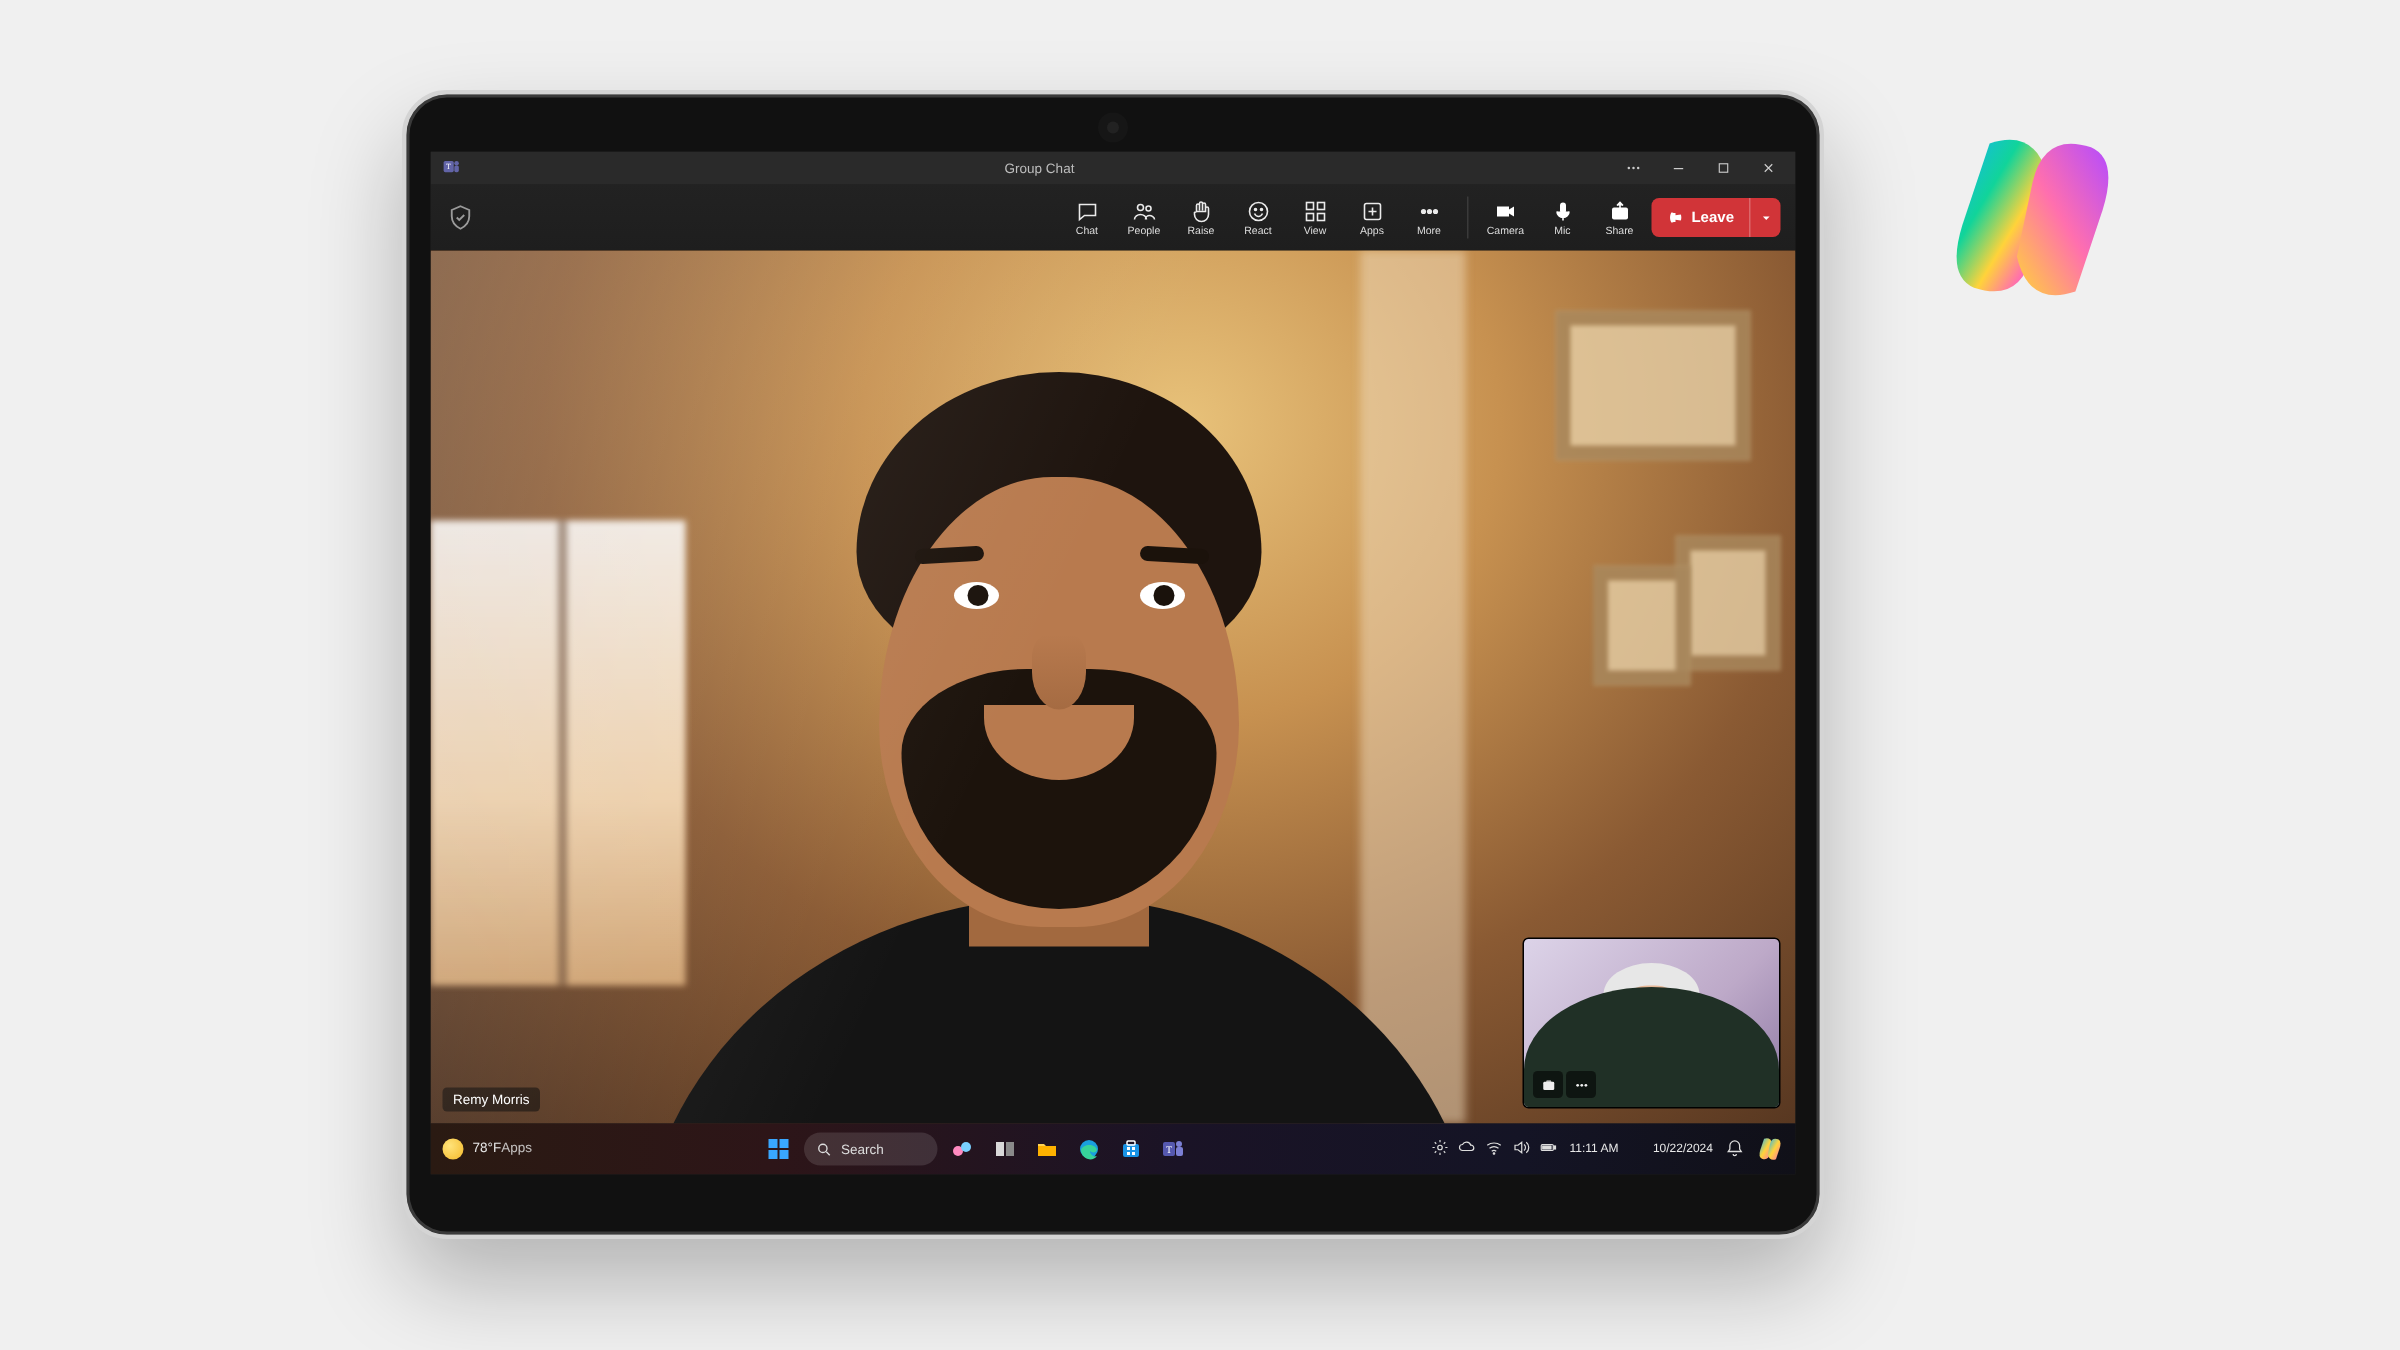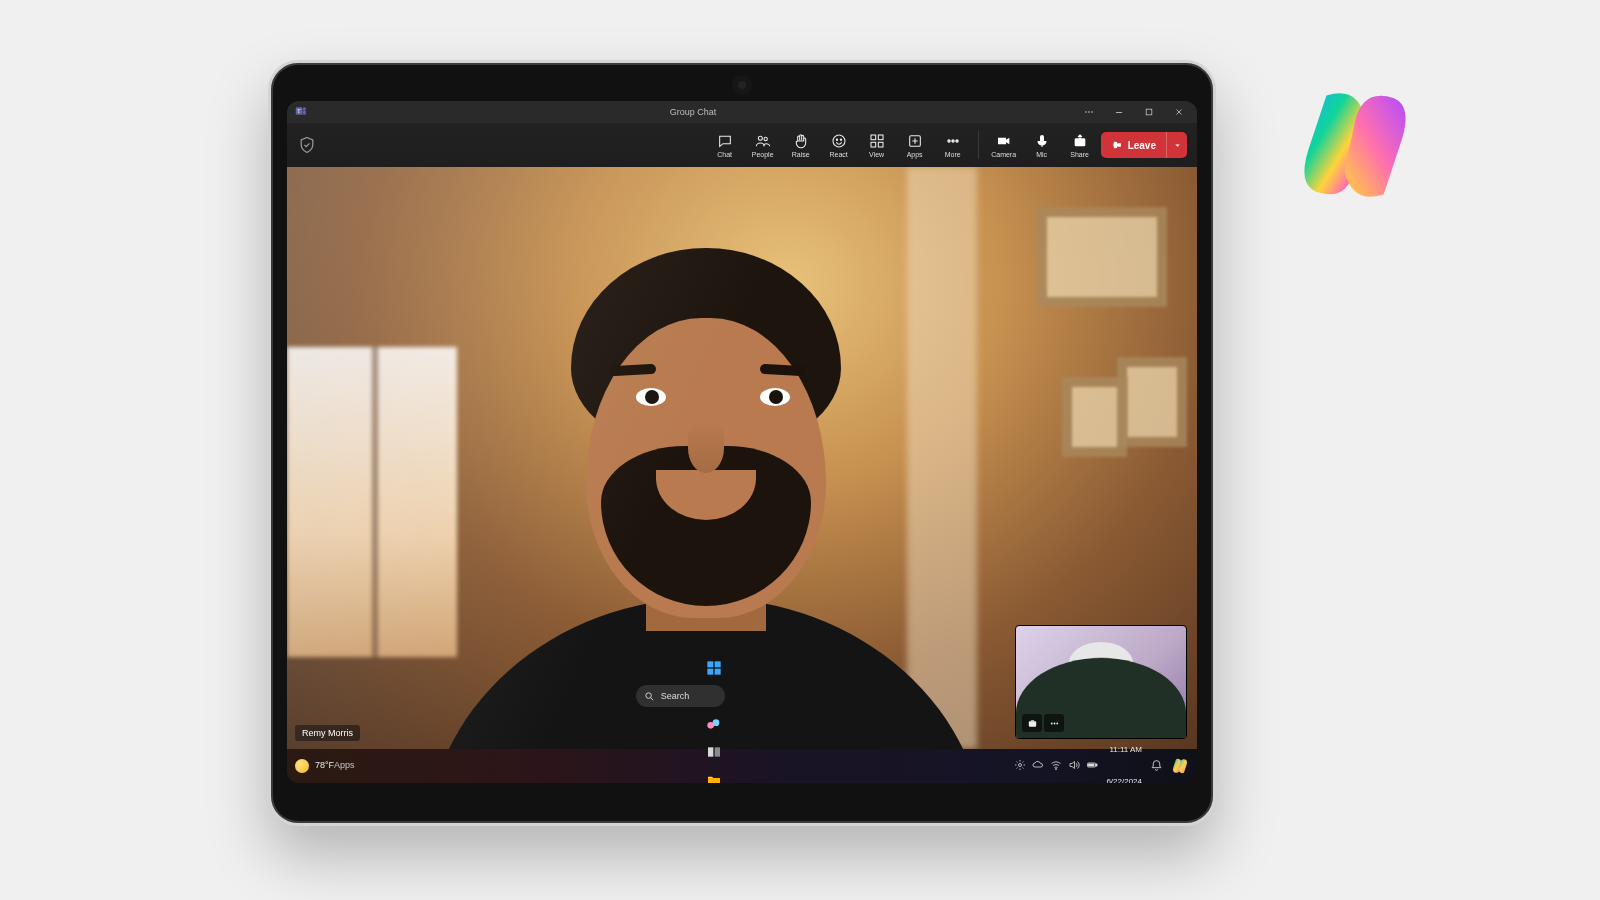--- a/index.html
+++ b/index.html
@@ -3,21 +3,21 @@
 <meta charset="utf-8">
 <style>
   html,body{margin:0;padding:0;width:1600px;height:900px;background:#f0f0f0;font-family:"Segoe UI",Arial,sans-serif;overflow:hidden;}
   .stage{position:relative;width:1600px;height:900px;}
   
   .copilot-badge{position:absolute;top:80px;right:180px;width:130px;height:130px;}
   .copilot-badge svg{width:100%;height:100%;}
   
   .device{position:absolute;left:268px;top:60px;width:942px;height:760px;background:#111;border-radius:30px;
     box-shadow:0 30px 60px rgba(0,0,0,.25),inset 0 0 0 2px #3a3a3a;border:3px solid #d4d4d4;}
-  .screen{position:absolute;left:16px;top:38px;right:16px;bottom:40px;background:#1c1c1c;border-radius:12px;overflow:hidden;}
+  .screen{position:absolute;left:16px;top:38px;right:16px;bottom:40px;background:#1c1c1c;border-radius:0;overflow:hidden;}
   .camera-dot{position:absolute;top:18px;left:50%;transform:translateX(-50%);width:8px;height:8px;border-radius:50%;background:#222;box-shadow:0 0 0 6px #161616;}
   
   .titlebar{height:22px;background:#2a2a2a;display:flex;align-items:center;justify-content:space-between;padding:0 8px;color:#bdbdbd;font-size:9px;}
   .titlebar .left{display:flex;align-items:center;gap:6px;}
   .titlebar .center{ }
   .titlebar .right{display:flex;align-items:center;gap:10px;}
   .win-btn{width:20px;height:16px;display:flex;align-items:center;justify-content:center;color:#cfcfcf;}
   .win-btn svg{width:10px;height:10px;}
   .toolbar{height:44px;background:linear-gradient(#222,#1e1e1e);display:flex;align-items:center;justify-content:space-between;padding:0 10px;border-bottom:1px solid #000;}
   .toolbar-left{display:flex;align-items:center;gap:8px;}
@@ -67,28 +67,28 @@
   .pip .pmouth{position:absolute;left:50%;top:60%;transform:translateX(-50%);width:18px;height:10px;background:#6b2d26;border-radius:50%;}
   .pip-ctrl{position:absolute;left:6px;bottom:6px;display:flex;gap:2px;}
   .pip-ctrl .pc{width:20px;height:18px;background:rgba(0,0,0,.55);border-radius:3px;display:flex;align-items:center;justify-content:center;}
   .pip-ctrl svg{width:11px;height:11px;fill:#eee;}
   
   .gloss{position:absolute;inset:0;background:linear-gradient(115deg,rgba(255,255,255,.18) 0%,rgba(255,255,255,.05) 30%,rgba(255,255,255,0) 45%);pointer-events:none;}
   
   .taskbar{position:absolute;left:0;right:0;bottom:0;height:34px;background:linear-gradient(90deg,#2a1a12 0%,#2d1518 25%,#1a1326 55%,#141425 80%,#101018 100%);display:flex;align-items:center;justify-content:space-between;color:#e8e8e8;font-size:9px;padding:0 8px;}
   .tb-left{display:flex;align-items:center;gap:6px;}
   .weather-ico{width:14px;height:14px;border-radius:50%;background:radial-gradient(circle at 35% 35%,#ffe37a,#f4b92a);}
-  .tb-center{display:flex;align-items:flex-end;gap:6px;flex-direction:column;}
+  .tb-center{display:flex;align-items:center;gap:6px;}
   .tb-center .app{width:22px;height:22px;border-radius:4px;display:flex;align-items:center;justify-content:center;}
   .search{display:flex;align-items:center;gap:6px;background:rgba(255,255,255,.12);height:22px;border-radius:12px;padding:0 36px 0 8px;color:#ddd;}
   .search svg{width:11px;height:11px;stroke:#ddd;fill:none;stroke-width:2;}
   .tb-right{display:flex;align-items:center;gap:8px;}
   .tray{display:flex;align-items:center;gap:6px;}
   .tray svg{width:12px;height:12px;stroke:#ddd;fill:none;stroke-width:1.6;}
-  .clock{display:flex;flex-direction:column;align-items:flex-end;line-height:1.05;font-size:8px;gap:23px;}
+  .clock{display:flex;flex-direction:row;align-items:center;line-height:1.05;font-size:8px;gap:23px;}
   .start svg{width:16px;height:16px;}
   .app svg{width:16px;height:16px;}
   .copilot-mini{width:18px;height:18px;}
 </style>
 </head>
 <body>
 
 <div class="stage">
 
   <div class="copilot-badge">
@@ -409,21 +409,21 @@
                   <path d="M4 9h4l5-4v14l-5-4H4zM16 8a5 5 0 010 8M19 5a9 9 0 010 14"></path>
                 </svg></span>
             <span><svg viewBox="0 0 24 24">
                   <rect x="3" y="8" width="16" height="8" rx="1.5"></rect>
                   <rect x="20" y="10" width="2" height="4" fill="#ddd"></rect>
                   <rect x="5" y="10" width="11" height="4" fill="#ddd"></rect>
                 </svg></span>
           </div>
           <div class="clock">
             <span>11:11 AM</span>
-            <span>6/22/2024</span>
+            <span>10/22/2024</span>
           </div>
           <span><svg viewBox="0 0 24 24" width="13" height="13">
                 <path d="M12 3a6 6 0 00-6 6v4l-2 3h16l-2-3V9a6 6 0 00-6-6zM10 19a2 2 0 004 0" stroke="#ddd" fill="none" stroke-width="1.6"></path>
               </svg></span>
           <span class="copilot-mini">
             <svg viewBox="0 0 100 100">
                 <defs>
                   <linearGradient id="m1" x1="0" y1="0" x2="1" y2="1">
                     <stop offset="0" stop-color="#18b3f7"></stop>
                     <stop offset=".5" stop-color="#ffd33a"></stop>

